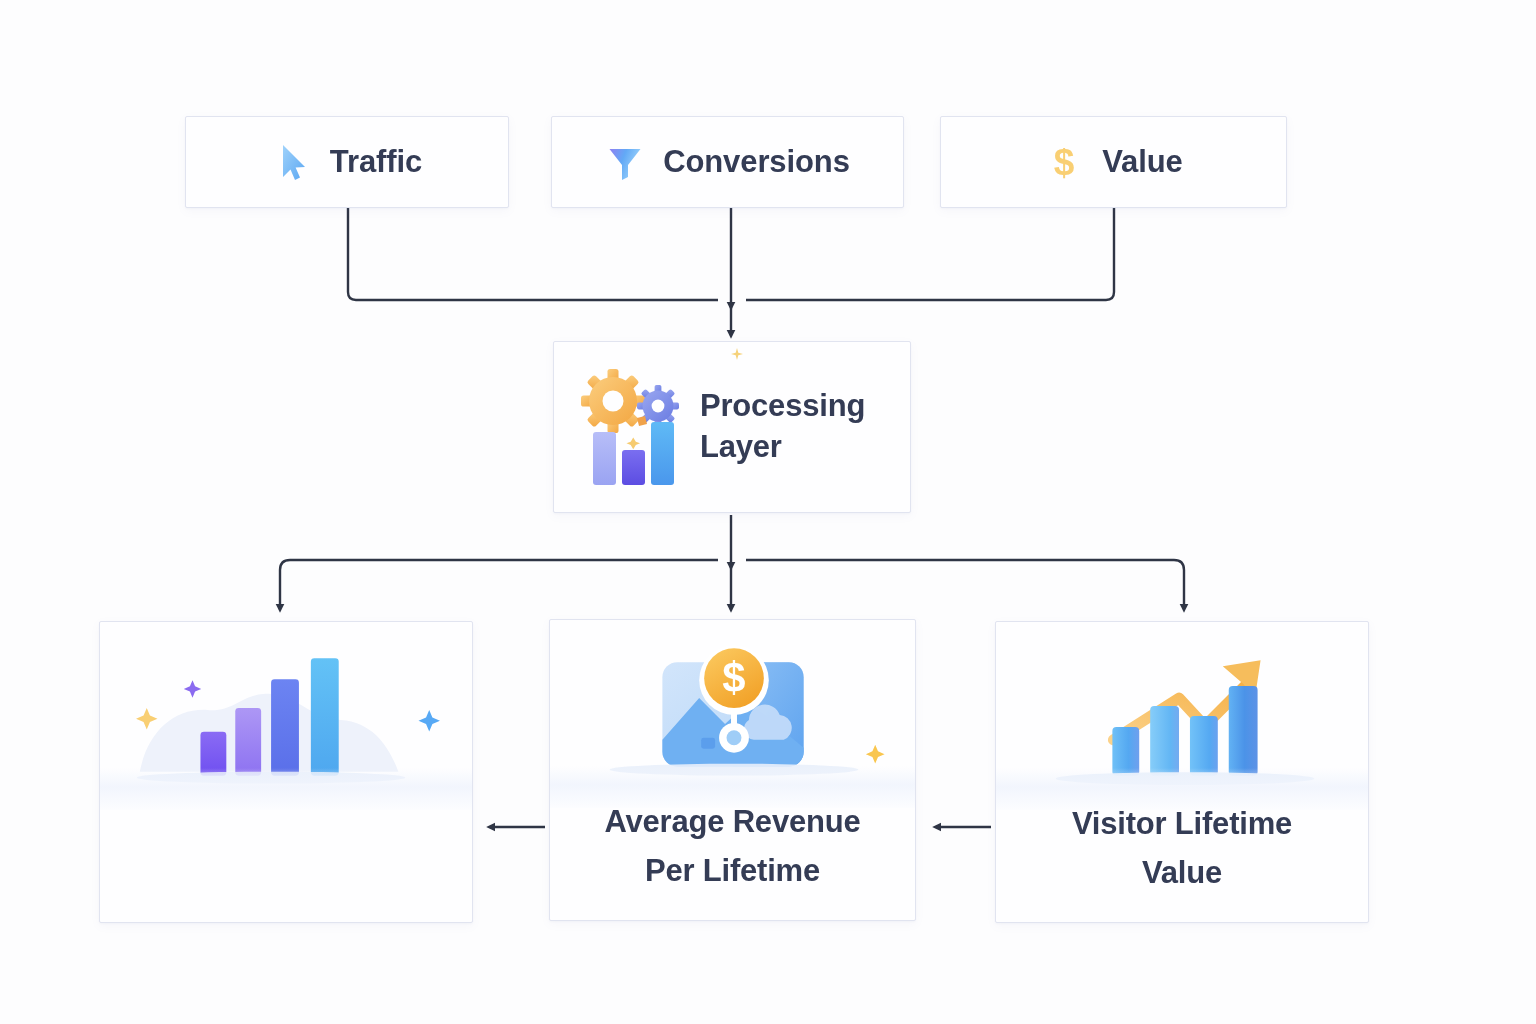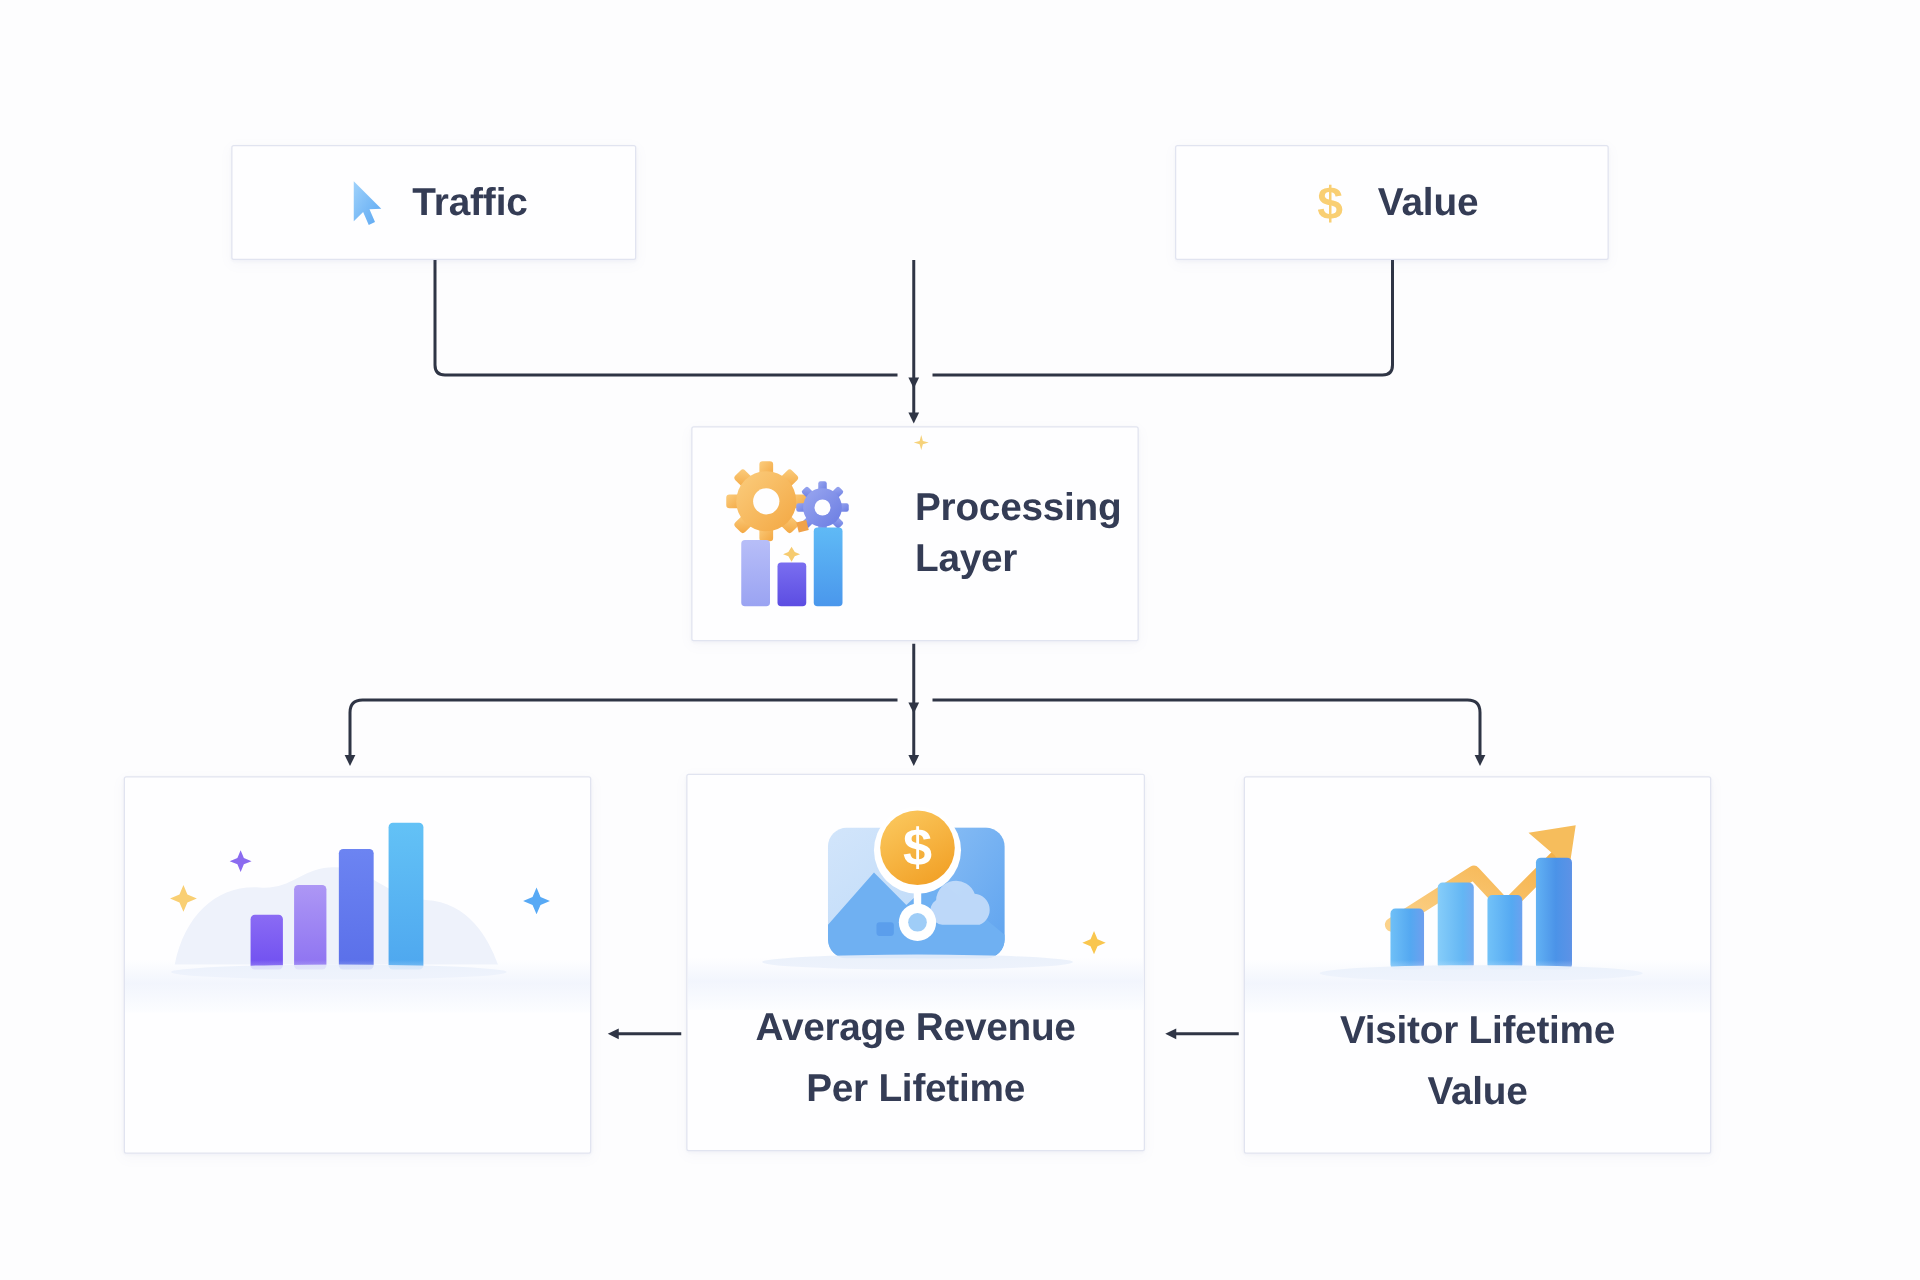--- a/index.html
+++ b/index.html
@@ -29,21 +29,21 @@
   .src-icon { width:40px; height:44px; display:block; flex:none; }
 
   
   #proc-card {
     left:553px; top:341px; width:358px; height:172px;
     display:flex; align-items:center; gap:14px; padding-left:24px;
   }
   #proc-icon { width:108px; height:122px; flex:none; }
   #proc-label {
     font-size:31px; font-weight:700; color:#343c55; line-height:1.32;
-    letter-spacing:-0.2px; white-space:pre-line;margin-left:32px;
+    letter-spacing:-0.2px; white-space:pre-line;
   }
   #proc-spark { position:absolute; left:176px; top:5px; width:14px; height:14px; }
 
   
   .metric-card { overflow:hidden; display:block; }
   .metric-art {
     position:absolute; left:0; top:0; width:100%; height:172px;
   }
   .metric-band {
     position:absolute; left:0; top:146px; width:100%; height:42px;
@@ -107,20 +107,33 @@
         <linearGradient id="gCur" x1="0" y1="0" x2="1" y2="1">
           <stop offset="0%" stop-color="#9fd2fb"></stop>
           <stop offset="100%" stop-color="#5ba7f2"></stop>
         </linearGradient>
       </defs>
       <path d="M11,5 L11,37 L18.5,29.5 L23,40 L28,37.6 L23.6,27.4 L33,27 Z" fill="url(#gCur)"></path>
     </svg>
     <span class="src-label">Traffic</span>
   </div>
 
+  <div class="card src-card" id="card-conversions" style="left:551px; top:116px; width:353px;">
+    <svg class="src-icon" viewBox="0 0 40 44">
+      <defs>
+        <linearGradient id="gFun" x1="0" y1="0" x2="1" y2="0.4">
+          <stop offset="0%" stop-color="#8f80f2"></stop>
+          <stop offset="48%" stop-color="#62a9f6"></stop>
+          <stop offset="100%" stop-color="#9fd5fb"></stop>
+        </linearGradient>
+      </defs>
+      <path d="M4.5,9 L35.5,9 L23,25 L23,37 L17,40 L17,25 Z" fill="url(#gFun)"></path>
+    </svg>
+    <span class="src-label">Conversions</span>
+  </div>
 
   <div class="card src-card" id="card-sales" style="left:940px; top:116px; width:347px;">
     <svg class="src-icon" viewBox="0 0 40 44">
       <text x="20" y="35" text-anchor="middle" font-family="'Liberation Sans',sans-serif" font-size="37" font-weight="700" fill="#f9cf73">$</text>
     </svg>
     <span class="src-label">Value</span>
   </div>
 
   <div class="card" id="proc-card">
     <svg id="proc-spark" viewBox="0 0 14 14">

